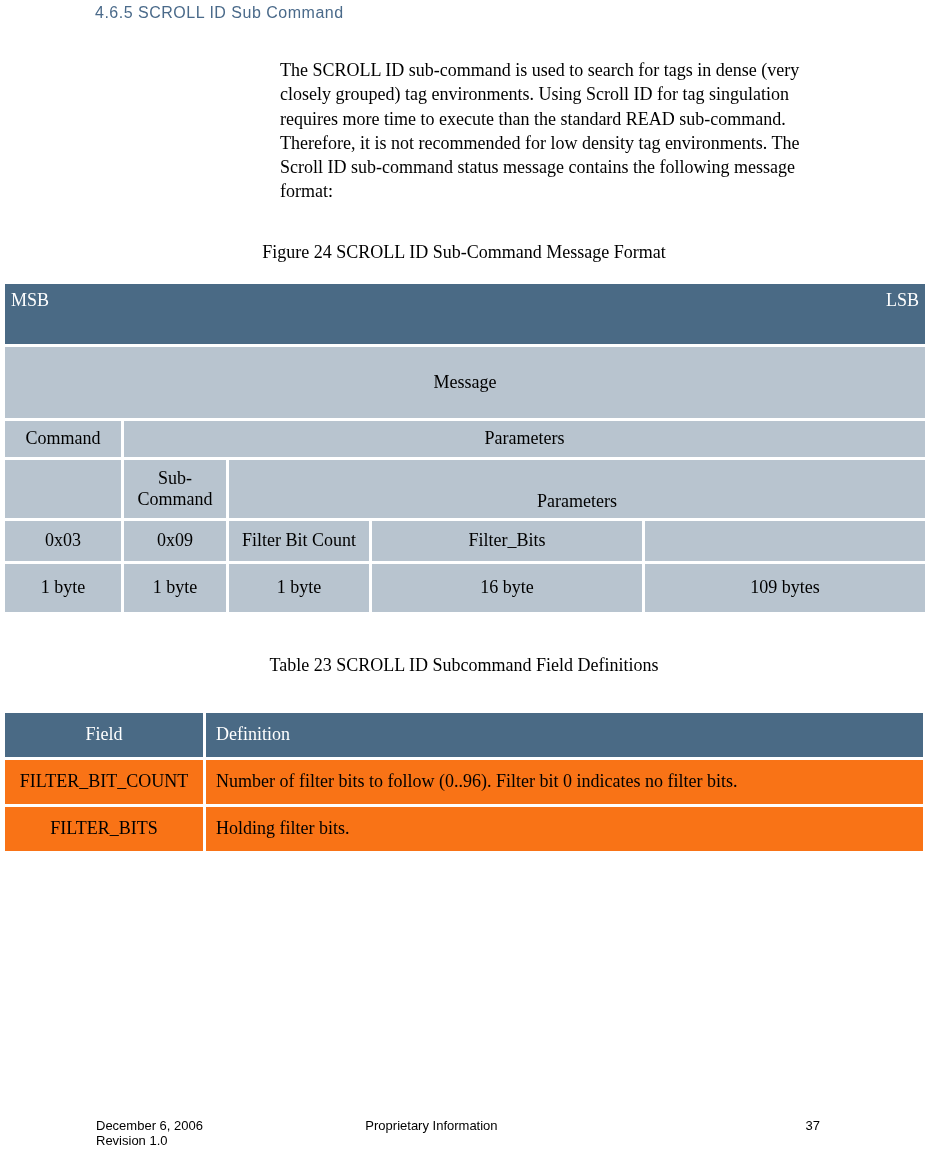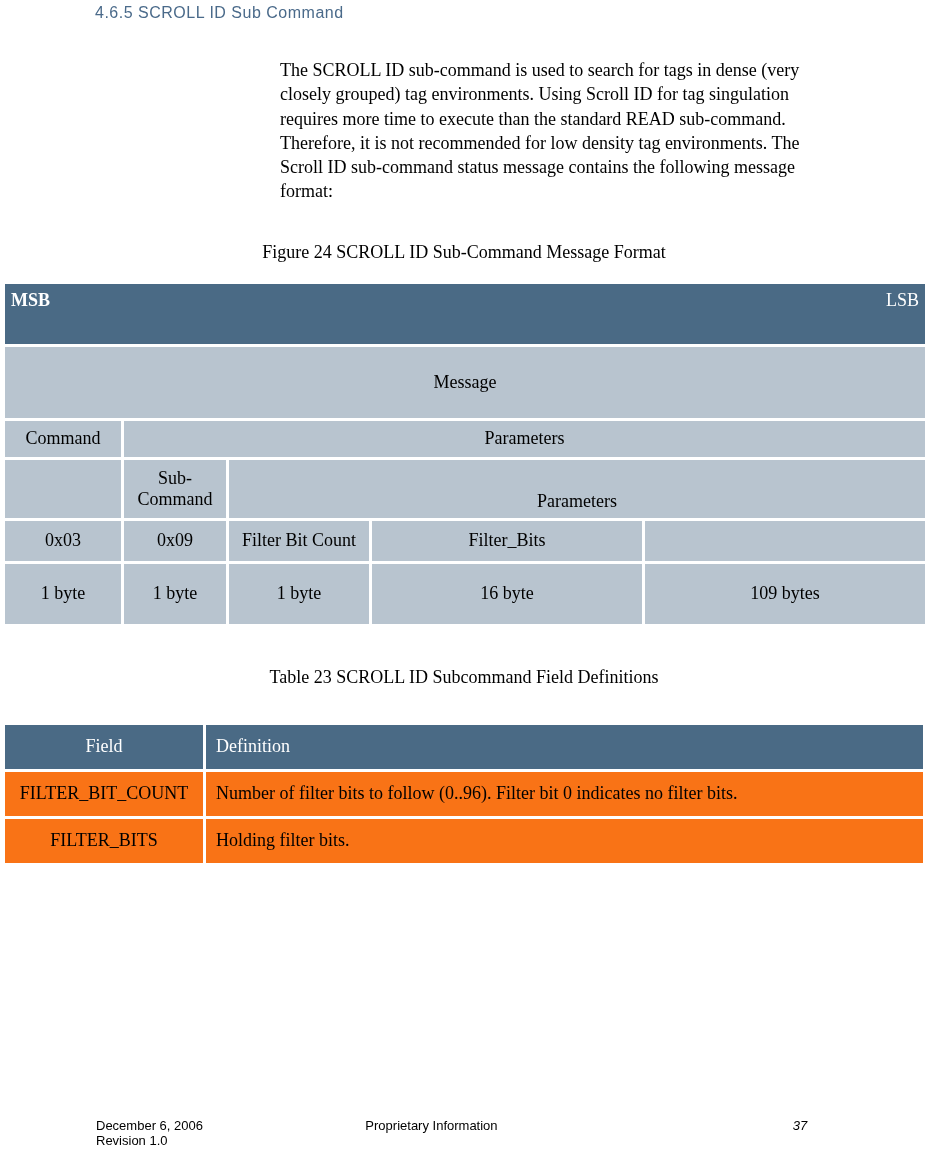--- a/index.html
+++ b/index.html
@@ -45,27 +45,27 @@
     vertical-align: middle;
     padding: 4px 6px;
   }
   .table1 .hdr {
     background: #4a6a85;
     color: #fff;
     height: 60px;
     vertical-align: top;
     padding-top: 6px;
   }
-  .table1 .hdr .msb { float: left; font-weight: bold; }
+  .table1 .hdr .msb { float: left; }
   .table1 .hdr .lsb { float: right; }
   .table1 .row-msg td { height: 71px; }
   .table1 .row-cmd td { height: 36px; }
   .table1 .row-sub td { height: 58px; }
   .table1 .row-val td { height: 40px; }
-  .table1 .row-size td { height: 60px; margin-top: 48px; }
+  .table1 .row-size td { height: 48px; margin-top: 48px; }
   .col1 { width: 116px; }
   .col2 { width: 102px; }
   .col3 { width: 140px; }
   .col4 { width: 270px; }
   .col5 { width: 280px; }
   .table-caption {
     text-align: center;
     margin-bottom: 34px;
   }
   .table2 {
@@ -94,21 +94,21 @@
     position: absolute;
     left: 0; right: 0; bottom: 12px;
     font-family: Arial, Helvetica, sans-serif;
     font-size: 13px;
     color: #000;
     padding: 0 108px 0 96px;
   }
   .footer-row { display: flex; justify-content: space-between; }
   .footer .left { text-align: left; }
   .footer .center { text-align: center; flex: 1; margin-right:120px;}
-  .footer .right { text-align: center; min-width: 40px; font-style: italic; }
+  .footer .right { text-align: right; min-width: 40px; }
 </style>
 </head>
 <body>
 
 <div class="section-heading">4.6.5 SCROLL ID Sub Command</div>
 
 <p class="body-para">The SCROLL ID sub-command is used to search for tags in dense (very closely grouped) tag environments.  Using Scroll ID for tag singulation requires more time to execute than the standard READ sub-command.  Therefore, it is not recommended for low density tag environments.  The Scroll ID sub-command status message contains the following message format:</p>
 
 <div class="figure-caption">Figure 24 SCROLL ID  Sub-Command Message Format</div>
 

